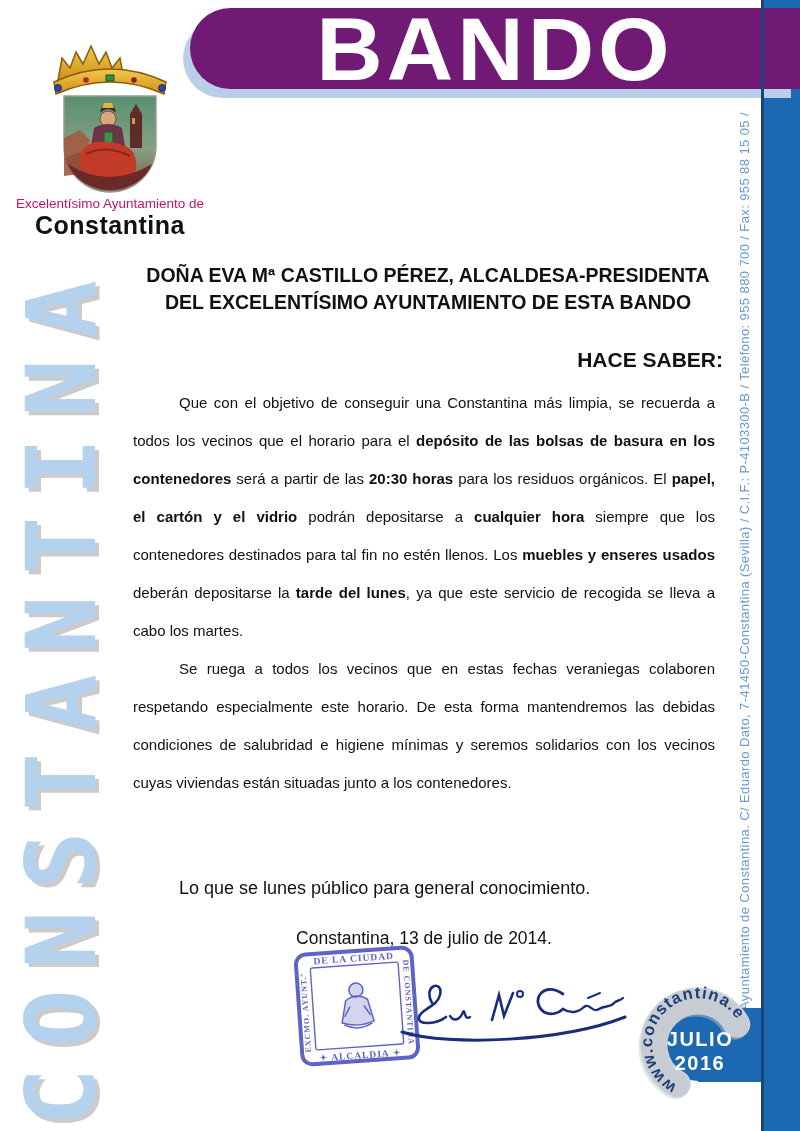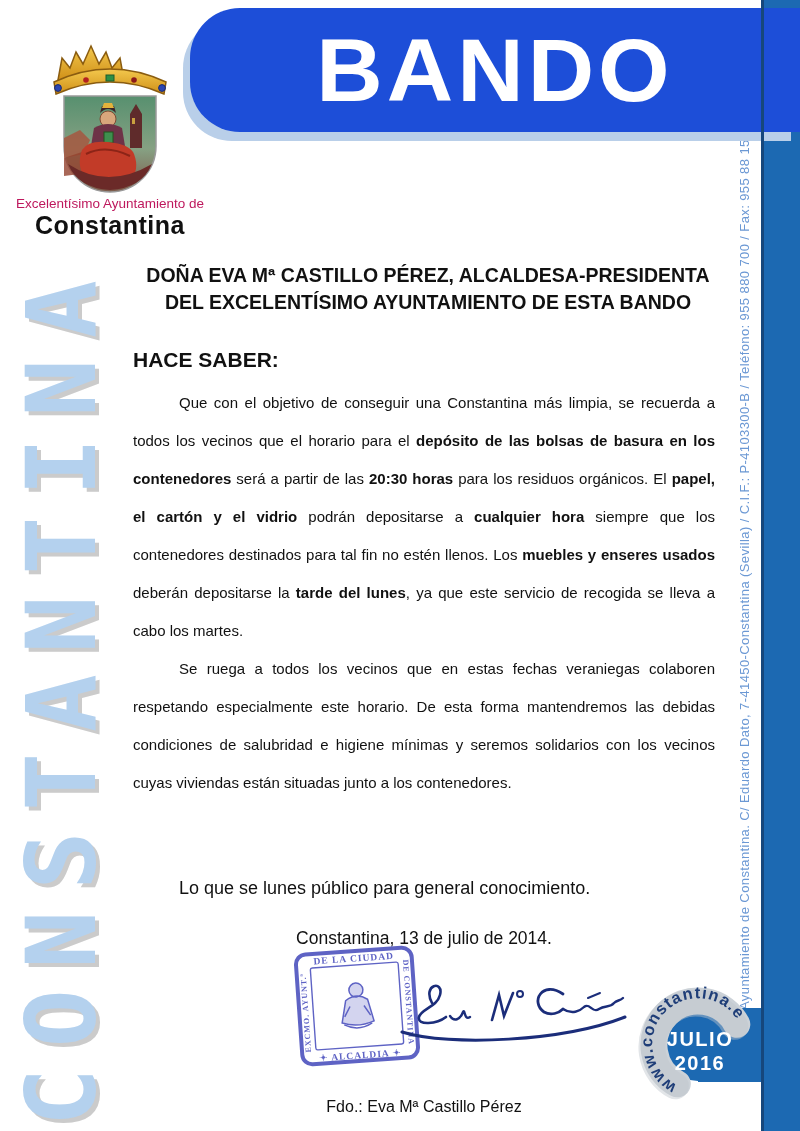--- a/index.html
+++ b/index.html
@@ -10,21 +10,21 @@
   
   .right-bar{position:absolute;top:0;right:0;width:36px;height:1131px;background:#1c69b2;z-index:3;}
   .right-bar-edge{position:absolute;top:0;right:36px;width:3px;height:1131px;background:#16477c;z-index:6;}
   .contact-vertical{
     position:absolute;left:737px;top:1010px;width:898px;height:26px;
     transform:rotate(-90deg);transform-origin:0 0;
     font-size:13px;color:#6b98d4;text-align:center;letter-spacing:.4px;z-index:2;white-space:nowrap;
   }
   
   .banner{
-    position:absolute;left:190px;top:8px;right:0;height:124px;background:#1d4ed8;
+    position:absolute;left:190px;top:8px;right:0;height:81px;background:#701a75;
     border-radius:50px 0 0 50px;z-index:4;display:flex;align-items:center;justify-content:center;
     box-shadow:-8px 10px 0 -1px #b9cfe9;
   }
   .banner-title{
     color:#fff;font-weight:900;font-size:92px;letter-spacing:4px;line-height:1;
     font-family:"Liberation Sans",sans-serif;transform:scaleY(.96);
   }
   
   .crest{position:absolute;left:28px;top:18px;z-index:4;}
   .logo-text{position:absolute;left:2px;top:196px;width:216px;text-align:center;z-index:4;}
@@ -34,21 +34,21 @@
   .watermark{
     position:absolute;left:6px;top:1126px;width:890px;transform:rotate(-90deg);transform-origin:0 0;
     font-family:"DejaVu Sans Mono",monospace;font-weight:bold;font-size:96px;letter-spacing:21px;
     color:#b4d1ee;text-shadow:-4px 4px 0 #cbcbcb;z-index:1;white-space:nowrap;
   }
   
   .doc-title{position:absolute;left:195px;top:124px;width:530px;text-align:center;
     font-weight:bold;font-size:29px;line-height:41px;z-index:4;letter-spacing:.2px;}
   .doc-subtitle{position:absolute;left:133px;top:262px;width:590px;text-align:center;
     font-weight:bold;font-size:19.5px;line-height:27px;z-index:4;}
-  .hace-saber{position:absolute;left:133px;top:348px;width:590px;text-align:left;
+  .hace-saber{position:absolute;left:133px;top:348px;width:590px;text-align:right;
     font-weight:bold;font-size:21px;z-index:4;}
   .body-text{position:absolute;left:133px;top:384px;width:582px;z-index:4;
     font-size:15px;line-height:38px;text-align:justify;}
   .body-text .para{margin:0;text-indent:46px;}
   .closing{position:absolute;left:133px;top:878px;width:582px;font-size:18px;z-index:4;text-indent:46px;}
   .dateline{position:absolute;left:133px;top:928px;width:582px;font-size:17.5px;z-index:4;text-align:center;}
   .fdo{position:absolute;left:133px;top:1098px;width:582px;font-size:16px;z-index:4;text-align:center;}
   
   .stamp{position:absolute;left:296px;top:948px;z-index:5;transform:rotate(-4deg);opacity:.92;}
   
@@ -164,21 +164,20 @@
       <path d="M40 31 C 30 12 52 8 48 23 C 45 35 29 37 27 45 C 25 54 45 52 54 45" stroke-width="2.6"></path>
       <path d="M58 44 c 4 6 10 4 13 -4 c 2 -4 1 9 7 5" stroke-width="2.4"></path>
       <path d="M100 48 L 107 23 L 112 44 L 121 21" stroke-width="2.6"></path>
       <circle cx="128" cy="22" r="3" stroke-width="2"></circle>
       <path d="M171 22 C 150 8 138 30 152 40 C 159 44 167 41 171 37" stroke-width="2.8"></path>
       <path d="M171 37 c 9 6 17 2 21 -2 c 6 -5 8 7 15 2 c 6 -4 11 -1 15 -6 c 3 -3 6 -2 9 -5" stroke-width="2.4"></path>
       <path d="M196 26 l 12 -5" stroke-width="2"></path>
     </g>
   </svg>
 
-  <div class="fdo">Fdo.: Eva Mª Castillo Pérez</div>
 
   <svg class="badge" width="192" height="162" viewBox="0 0 192 162">
 
     <circle cx="90" cy="83" r="36" fill="#1c69b2"></circle>
     <rect x="90" y="46" width="102" height="74" fill="#1c69b2"></rect>
 
     <path id="bandpath" d="M 69.3 121.8 A 44 44 0 1 1 128.8 62.3" fill="none" stroke="#ccd2d8" stroke-width="27" stroke-linecap="round"></path>
     <path d="M 69.3 121.8 A 44 44 0 1 1 128.8 62.3" fill="none" stroke="#bfc6cc" stroke-width="27" stroke-linecap="round" transform="translate(-2,2)" opacity=".45"></path>
     <path id="textarc" d="M 71 124 A 46 46 0 1 1 131 61" fill="none"></path>
     <text font-family="Liberation Sans, sans-serif" font-weight="bold" font-size="16.5" fill="#1f3e78" letter-spacing="1.2">

